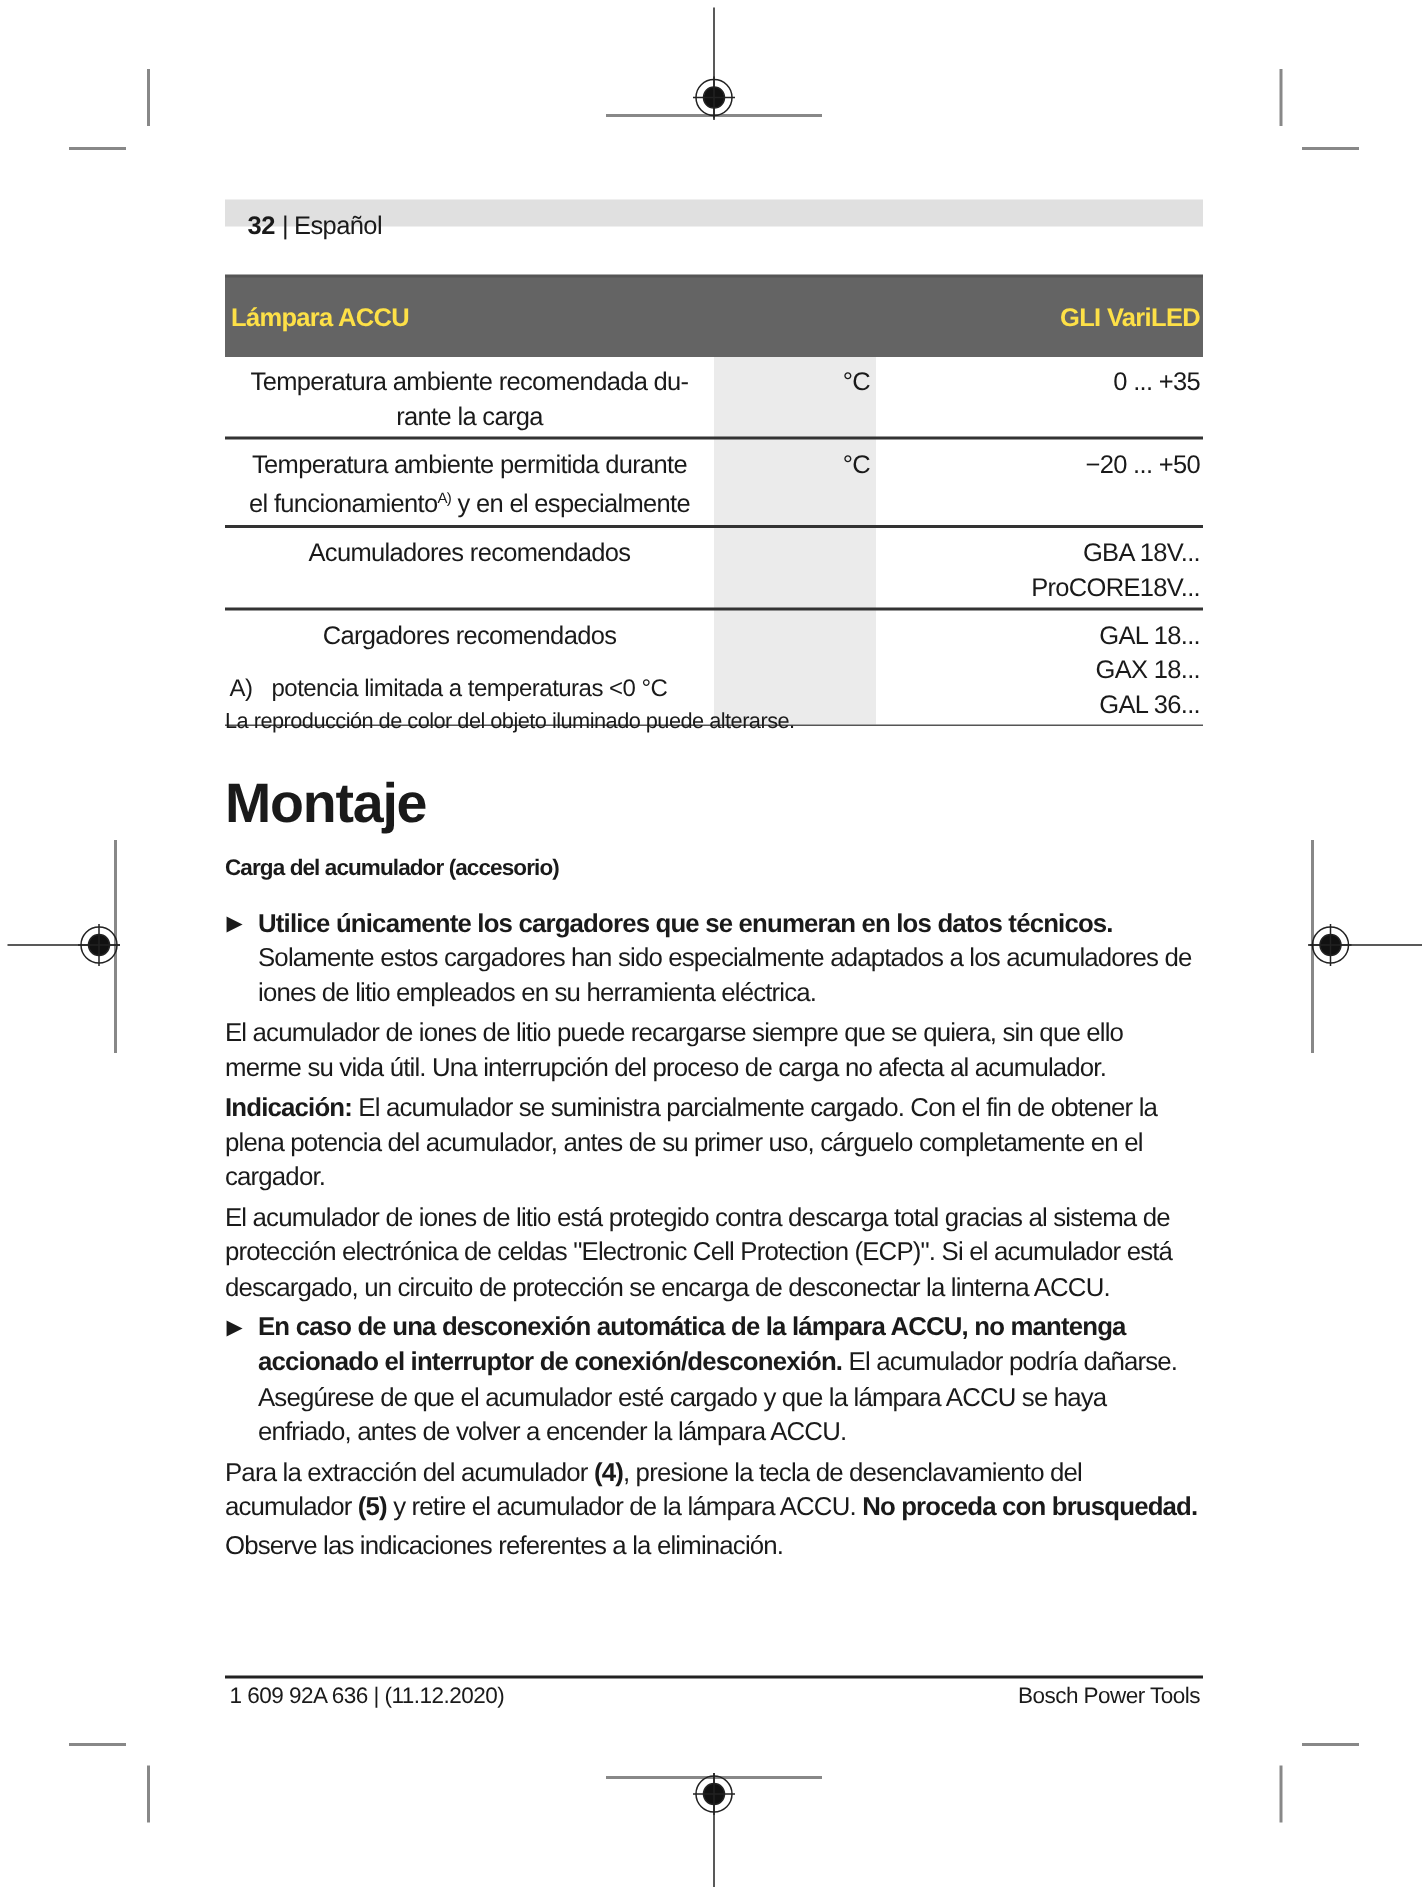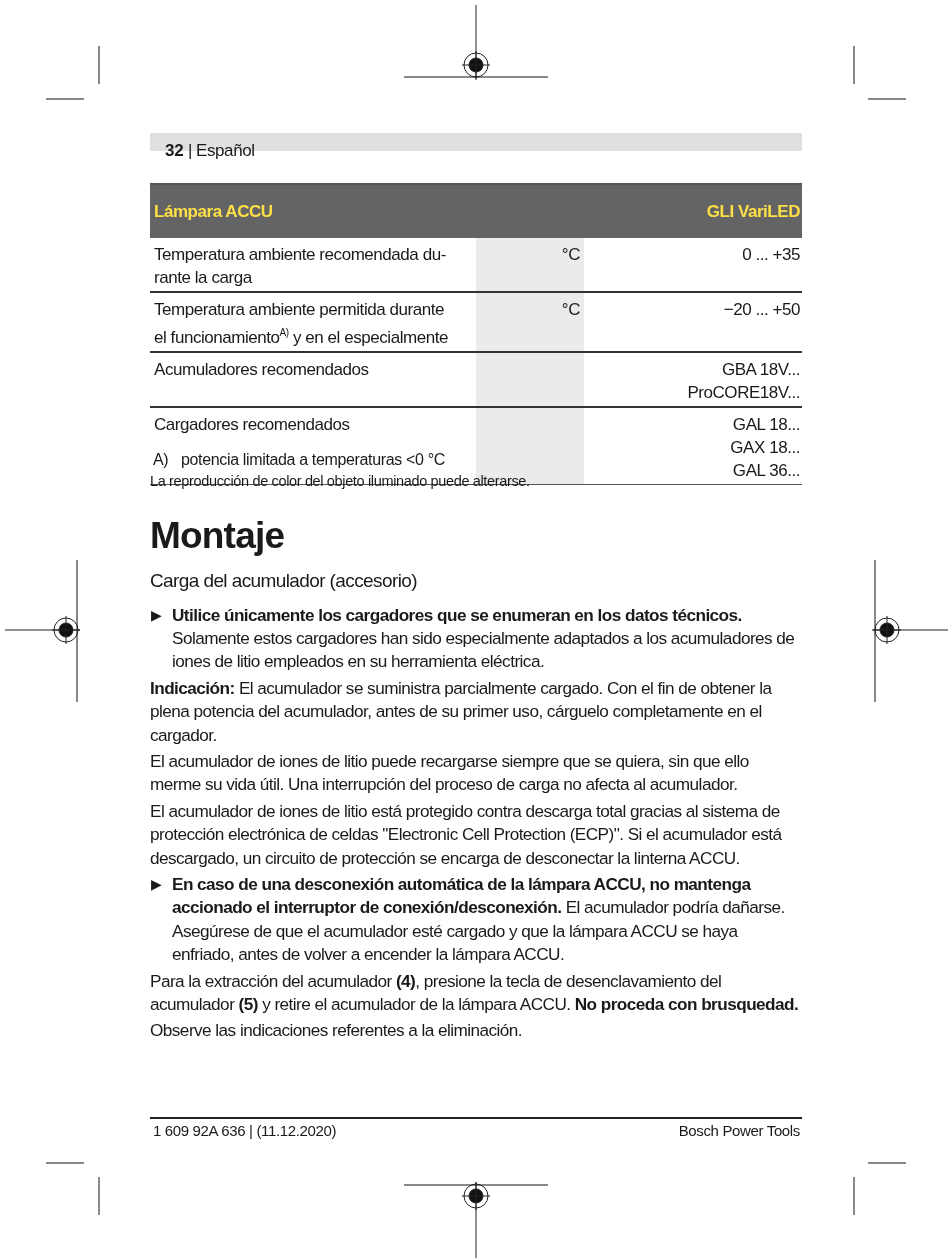--- a/index.html
+++ b/index.html
@@ -9,28 +9,28 @@
     .page-header { position:absolute; left:150px; top:133px; width:652px; height:18px; background:#e0e0e0; }
     .page-header .num { position:absolute; left:15px; top:8px; font-size:17px; font-weight:bold; letter-spacing:-0.3px; }
     .page-header .sep { position:absolute; left:38px; top:8px; font-size:17px; }
     .page-header .lang { position:absolute; left:46px; top:8px; font-size:17px; letter-spacing:-0.4px; }
     table.spec { position:absolute; left:150px; top:183px; width:652px; border-collapse:collapse;
       font-size:17px; letter-spacing:-0.45px; line-height:23px; }
     table.spec th { background:#646464; color:#fde047; font-weight:bold; height:29px; padding:12px 4px; text-align:left; border-top:2px solid #555; }
     table.spec th.right { text-align:right; padding-right:2px; }
     table.spec td { vertical-align:top; padding:5px 4px 2px 4px; border-bottom:2px solid #333; }
     table.spec tr:last-child td { border-bottom:1.5px solid #555; }
-    table.spec td.label { width:318px; }
+    table.spec td.label { width:318px;text-align:center; }
     table.spec td.unit { width:100px; background:#ebebeb; text-align:right; }
     table.spec td.val { text-align:right; padding-right:2px; }
     .foot-note { position:absolute; left:153px; top:451px; font-size:16px; letter-spacing:-0.35px; }
     .foot-note .letter { display:inline-block; width:28px; }
     .color-note { position:absolute; left:150px; top:473px; font-size:14.5px; letter-spacing:-0.35px; }
     h1 { position:absolute; left:150px; top:515px; margin:0; font-size:37px; font-weight:bold; letter-spacing:-0.8px; }
-    h2 { position:absolute; left:150px; top:570px; margin:0; font-size:19px; font-weight:normal; letter-spacing:-0.6px;text-align:center; }
+    h2 { position:absolute; left:150px; top:570px; margin:0; font-size:15px; font-weight:bold; letter-spacing:-0.6px;text-align:center; }
     .body { position:absolute; left:150px; top:604px; width:652px; font-size:17.2px; line-height:23.2px; letter-spacing:-0.55px; }
     .body p { margin:0 0 3.5px 0; }
     .body .bullet { position:relative; padding-left:22px; }
     .body .bullet .tri { position:absolute; left:1px; top:0; font-size:14px; }
     .body b { font-weight:bold; }
     .page-footer { position:absolute; left:150px; top:1117px; width:652px; border-top:2px solid #222; font-size:15px; letter-spacing:-0.35px; }
     .page-footer .left { position:absolute; left:3px; top:3px; }
     .page-footer .right { position:absolute; right:2px; top:3px; }
   </style>
 </head>
@@ -125,22 +125,22 @@
 </div>
 <div class="color-note">La reproducción de color del objeto iluminado puede alterarse.</div>
 
 <h1>Montaje</h1>
 <h2>Carga del acumulador (accesorio)</h2>
 
 <div class="body">
   <p class="bullet">
     <span class="tri">▶</span><b>Utilice únicamente los cargadores que se enumeran en los datos técnicos.</b><span> Solamente estos cargadores han sido especialmente adaptados a los acumuladores de iones de litio empleados en su herramienta eléctrica.</span>
   </p>
+  <p>El acumulador de iones de litio puede recargarse siempre que se quiera, sin que ello merme su vida útil. Una interrupción del proceso de carga no afecta al acumulador.</p>
   <p><b>Indicación:</b><span> El acumulador se suministra parcialmente cargado. Con el fin de obtener la plena potencia del acumulador, antes de su primer uso, cárguelo completamente en el cargador.</span></p>
-  <p>El acumulador de iones de litio puede recargarse siempre que se quiera, sin que ello merme su vida útil. Una interrupción del proceso de carga no afecta al acumulador.</p>
   <p>El acumulador de iones de litio está protegido contra descarga total gracias al sistema de protección electrónica de celdas "Electronic Cell Protection (ECP)". Si el acumulador está descargado, un circuito de protección se encarga de desconectar la linterna ACCU.</p>
   <p class="bullet">
     <span class="tri">▶</span><b>En caso de una desconexión automática de la lámpara ACCU, no mantenga accionado el interruptor de conexión/desconexión.</b><span> El acumulador podría dañarse. Asegúrese de que el acumulador esté cargado y que la lámpara ACCU se haya enfriado, antes de volver a encender la lámpara ACCU.</span>
   </p>
   <p><span>Para la extracción del acumulador </span><b>(4)</b><span>, presione la tecla de desenclavamiento del acumulador </span><b>(5)</b><span> y retire el acumulador de la lámpara ACCU. </span><b>No proceda con brusquedad.</b></p>
   <p>Observe las indicaciones referentes a la eliminación.</p>
 </div>
 
 <div class="page-footer">
   <span class="left">1 609 92A 636 | (11.12.2020)</span>

